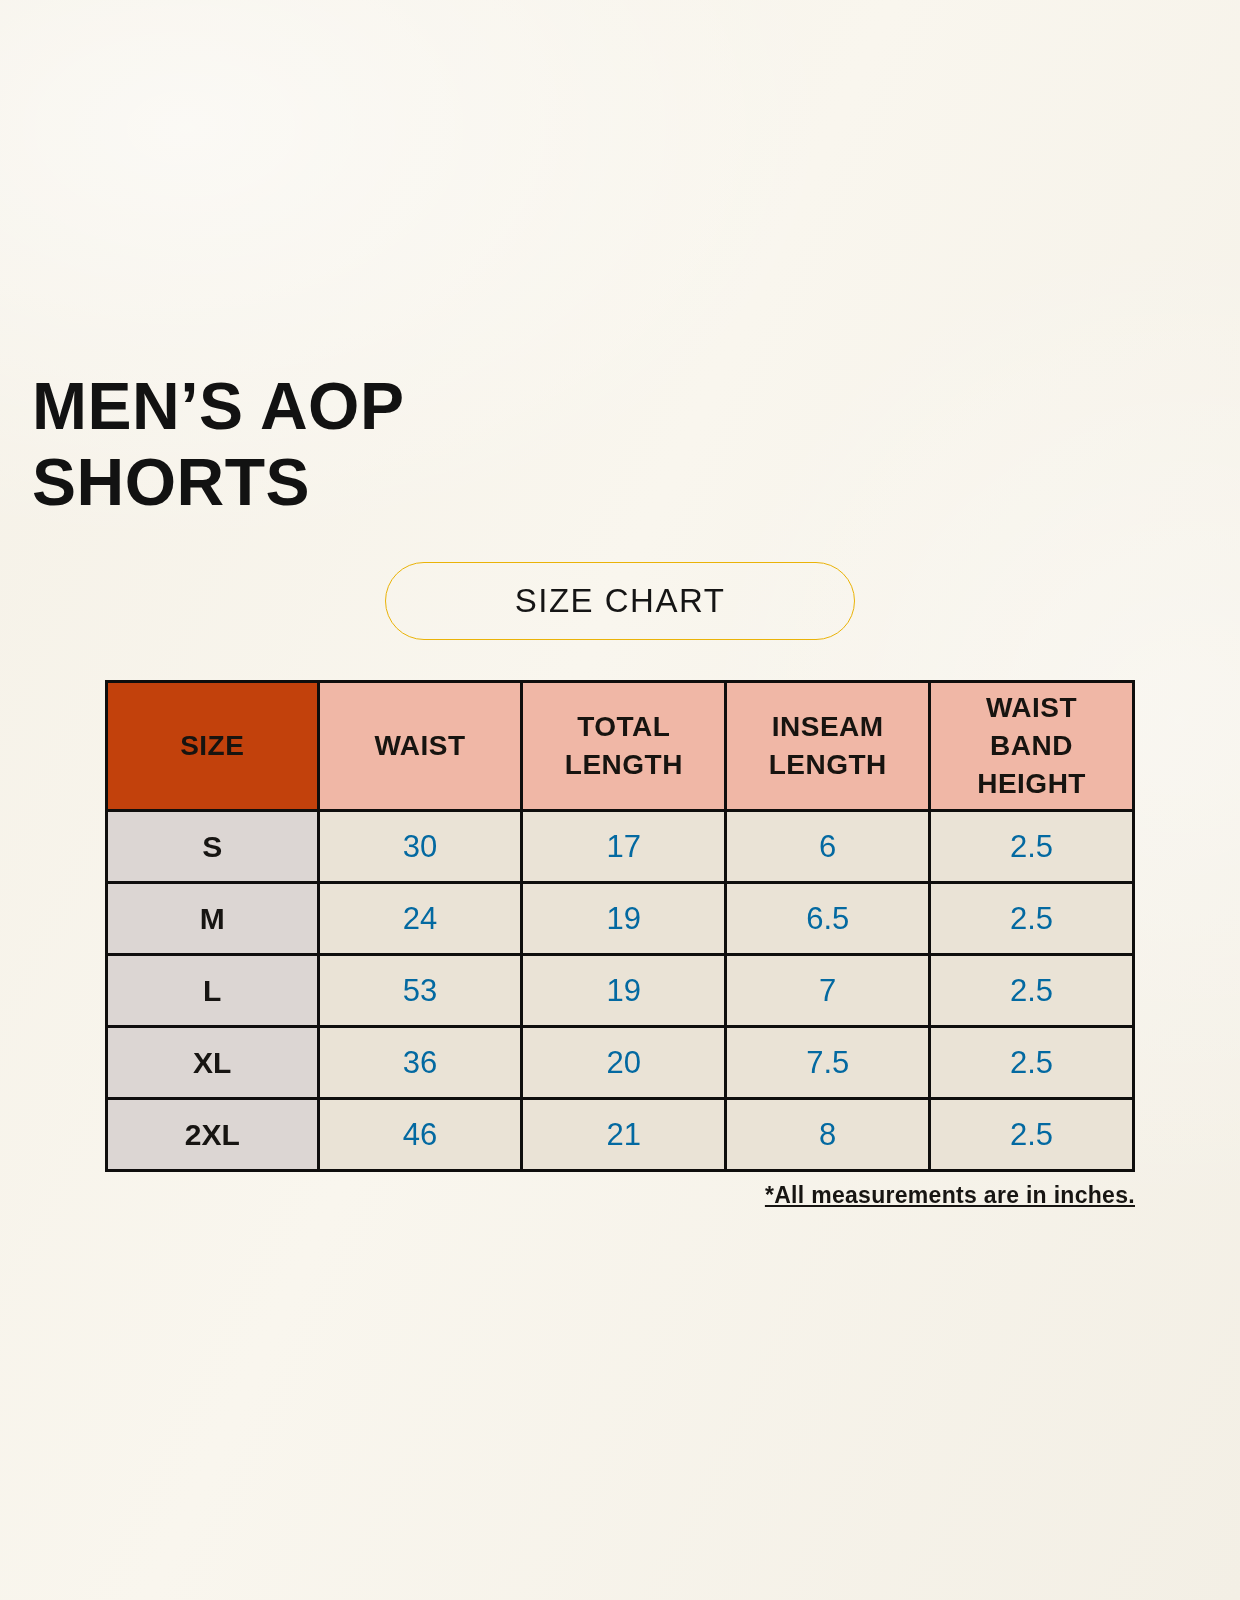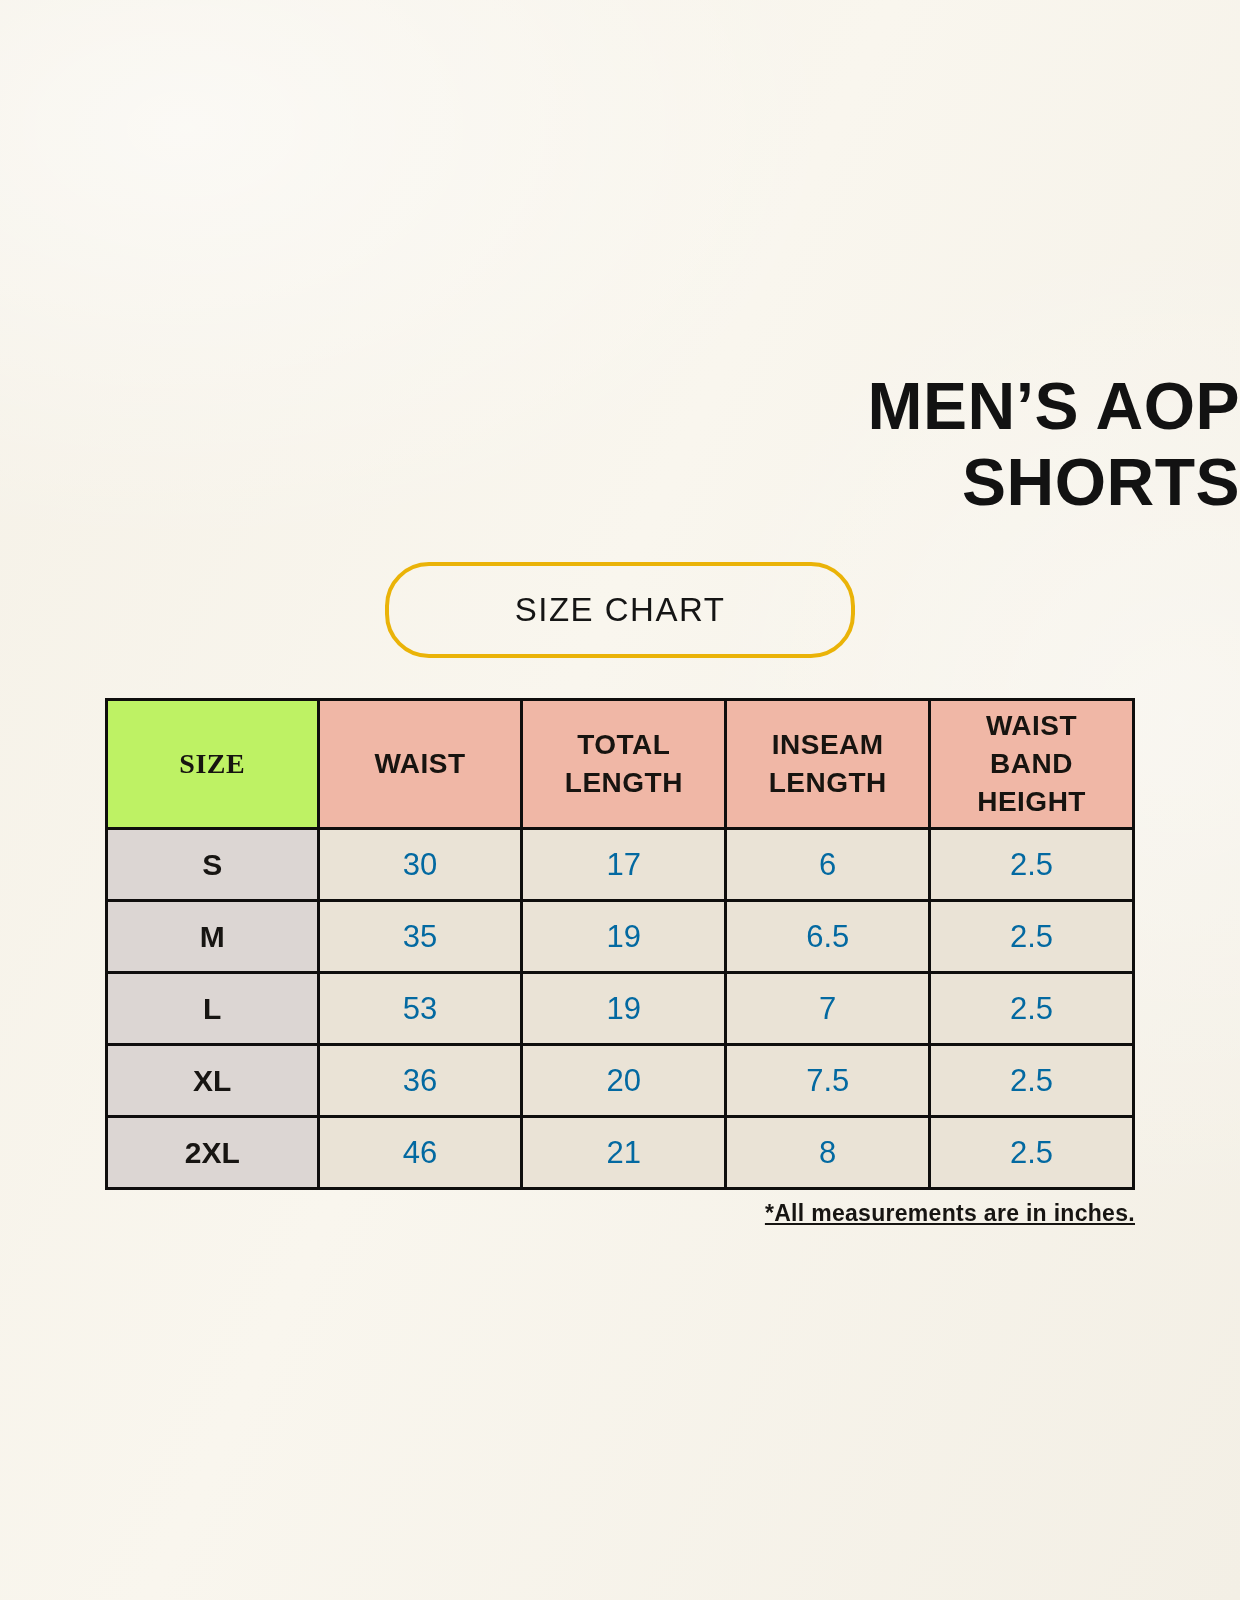--- a/index.html
+++ b/index.html
@@ -18,37 +18,38 @@
     overflow: hidden;
   }
   .page {
     width: 1240px;
     height: 1600px;
     box-sizing: border-box;
     padding-top: 368px;
   }
   .title {
     margin: 0;
-    text-align: right;
+    text-align: left;
     font-size: 66px;
     line-height: 76px;
     font-weight: 700;
     letter-spacing: 0.5px;
     color: #121212;
+    padding-left: 32px;
   }
   .badge-wrap {
     display: flex;
     justify-content: center;
     margin-top: 42px;
   }
   .badge {
     box-sizing: border-box;
     width: 470px;
-    height: 96px;
-    border: 4px solid #eab308;
+    height: 78px;
+    border: 1px solid #eab308;
     border-radius: 44px;
     background: transparent;
     display: flex;
     align-items: center;
     justify-content: center;
     font-size: 33px;
     font-weight: 400;
     letter-spacing: 1.5px;
     color: #151515;
   }
@@ -75,22 +76,21 @@
     height: 129px;
     font-size: 28px;
     font-weight: 700;
     line-height: 1.35;
     letter-spacing: 0.5px;
     white-space: pre-line;
     background: #f0b7a6;
     color: #171410;
   }
   thead th.size-col {
-    background: #bef264;
-    font-family: Liberation Serif, serif;
+    background: #c2410c;
   }
   tbody th.size-cell {
     height: 72px;
     font-size: 30px;
     font-weight: 700;
     background: #dcd6d3;
     color: #171512;
   }
   tbody td.value-cell {
     height: 72px;
@@ -146,21 +146,21 @@
   <tr>
     <th class="size-cell">S</th>
     <td class="value-cell">30</td>
     <td class="value-cell">17</td>
     <td class="value-cell">6</td>
     <td class="value-cell">2.5</td>
   </tr>
 
   <tr>
     <th class="size-cell">M</th>
-    <td class="value-cell">35</td>
+    <td class="value-cell">24</td>
     <td class="value-cell">19</td>
     <td class="value-cell">6.5</td>
     <td class="value-cell">2.5</td>
   </tr>
 
   <tr>
     <th class="size-cell">L</th>
     <td class="value-cell">53</td>
     <td class="value-cell">19</td>
     <td class="value-cell">7</td>

